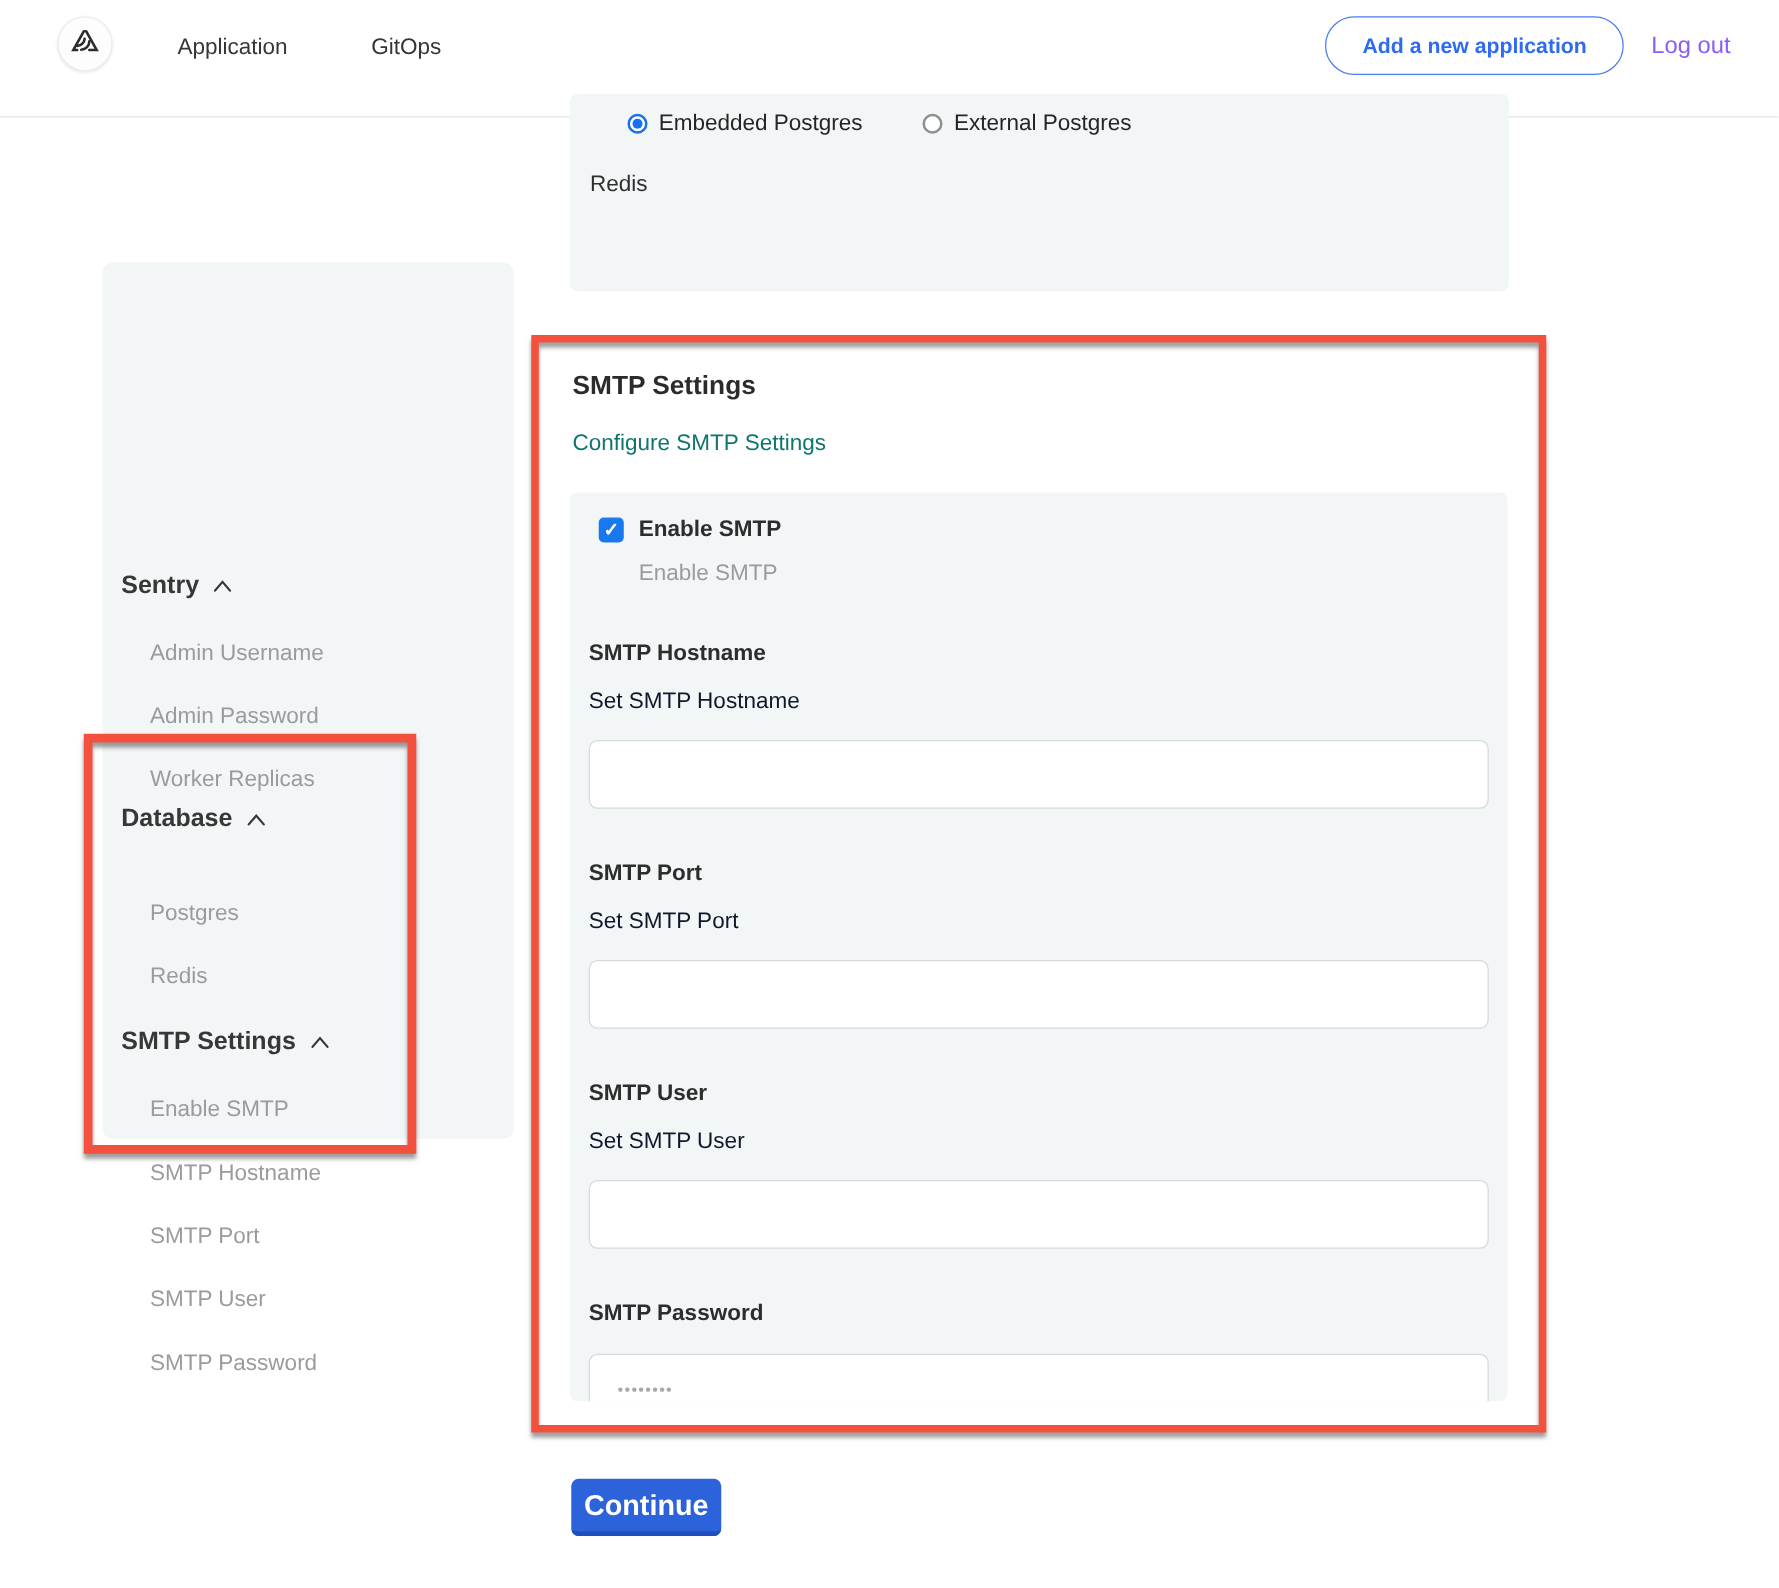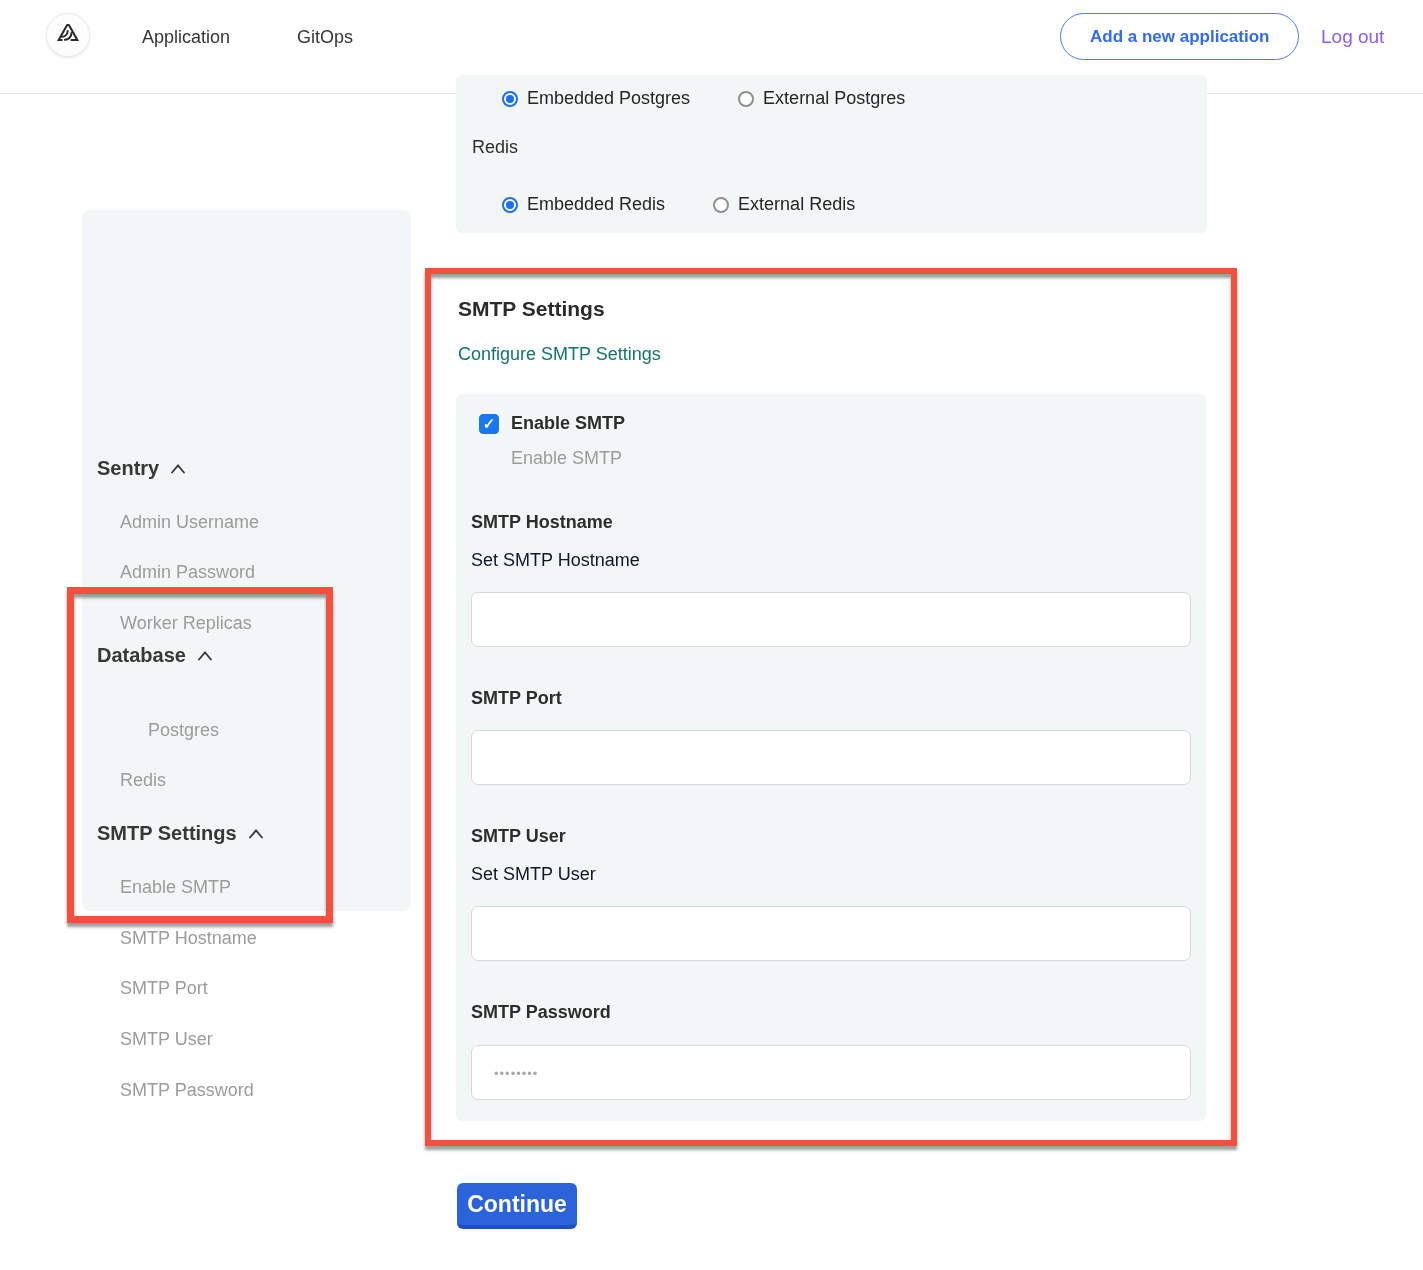--- a/index.html
+++ b/index.html
@@ -151,50 +151,40 @@
         <span class="radio-label">Embedded Postgres</span>
       </div>
       <div class="radio-option">
         <span class="radio"></span>
         <span class="radio-label">External Postgres</span>
       </div>
     </div>
 
     <div class="group-label">Redis</div>
 
-    <div class="radio-row radio-row-2">
-      <div class="radio-option">
-        <span class="radio checked"></span>
-        <span class="radio-label">Embedded Redis</span>
-      </div>
-      <div class="radio-option">
-        <span class="radio"></span>
-        <span class="radio-label">External Redis</span>
-      </div>
-    </div>
   </div>
 
   <div class="sidebar">
     <div class="sb-head" style="top:247px;">
       <span>Sentry</span>
       <svg class="chev" viewBox="0 0 16 12" fill="none" stroke="#373737" stroke-width="1.8" stroke-linecap="round">
           <polyline points="2,9.5 8,2.5 14,9.5"></polyline>
         </svg>
     </div>
     <div class="sb-item" style="top:302px;">Admin Username</div>
     <div class="sb-item" style="top:352px;">Admin Password</div>
     <div class="sb-item" style="top:403px;">Worker Replicas</div>
 
     <div class="sb-head" style="top:434px;">
       <span>Database</span>
       <svg class="chev" viewBox="0 0 16 12" fill="none" stroke="#373737" stroke-width="1.8" stroke-linecap="round">
           <polyline points="2,9.5 8,2.5 14,9.5"></polyline>
         </svg>
     </div>
-    <div class="sb-item" style="top:510px;margin-left:28px;">Postgres</div>
+    <div class="sb-item" style="top:510px;">Postgres</div>
     <div class="sb-item" style="top:560px;">Redis</div>
 
     <div class="sb-head" style="top:612px;">
       <span>SMTP Settings</span>
       <svg class="chev" viewBox="0 0 16 12" fill="none" stroke="#373737" stroke-width="1.8" stroke-linecap="round">
           <polyline points="2,9.5 8,2.5 14,9.5"></polyline>
         </svg>
     </div>
     <div class="sb-item" style="top:667px;">Enable SMTP</div>
     <div class="sb-item" style="top:718px;">SMTP Hostname</div>
@@ -211,20 +201,21 @@
       <span class="checkbox checked">✓</span>
       <span class="checkbox-label">Enable SMTP</span>
     </div>
     <div class="checkbox-helper">Enable SMTP</div>
 
     <div class="field-label">SMTP Hostname</div>
     <div class="field-helper">Set SMTP Hostname</div>
     <input class="field-input" type="text" value="" style="">
 
     <div class="field-label">SMTP Port</div>
+    <div class="field-helper">Set SMTP Port</div>
     <input class="field-input" type="text" value="" style="">
 
     <div class="field-label">SMTP User</div>
     <div class="field-helper">Set SMTP User</div>
     <input class="field-input" type="text" value="" style="">
 
     <div class="field-label">SMTP Password</div>
     <input class="field-input password" type="password" placeholder="••••••••" style="">
   </div>
 

